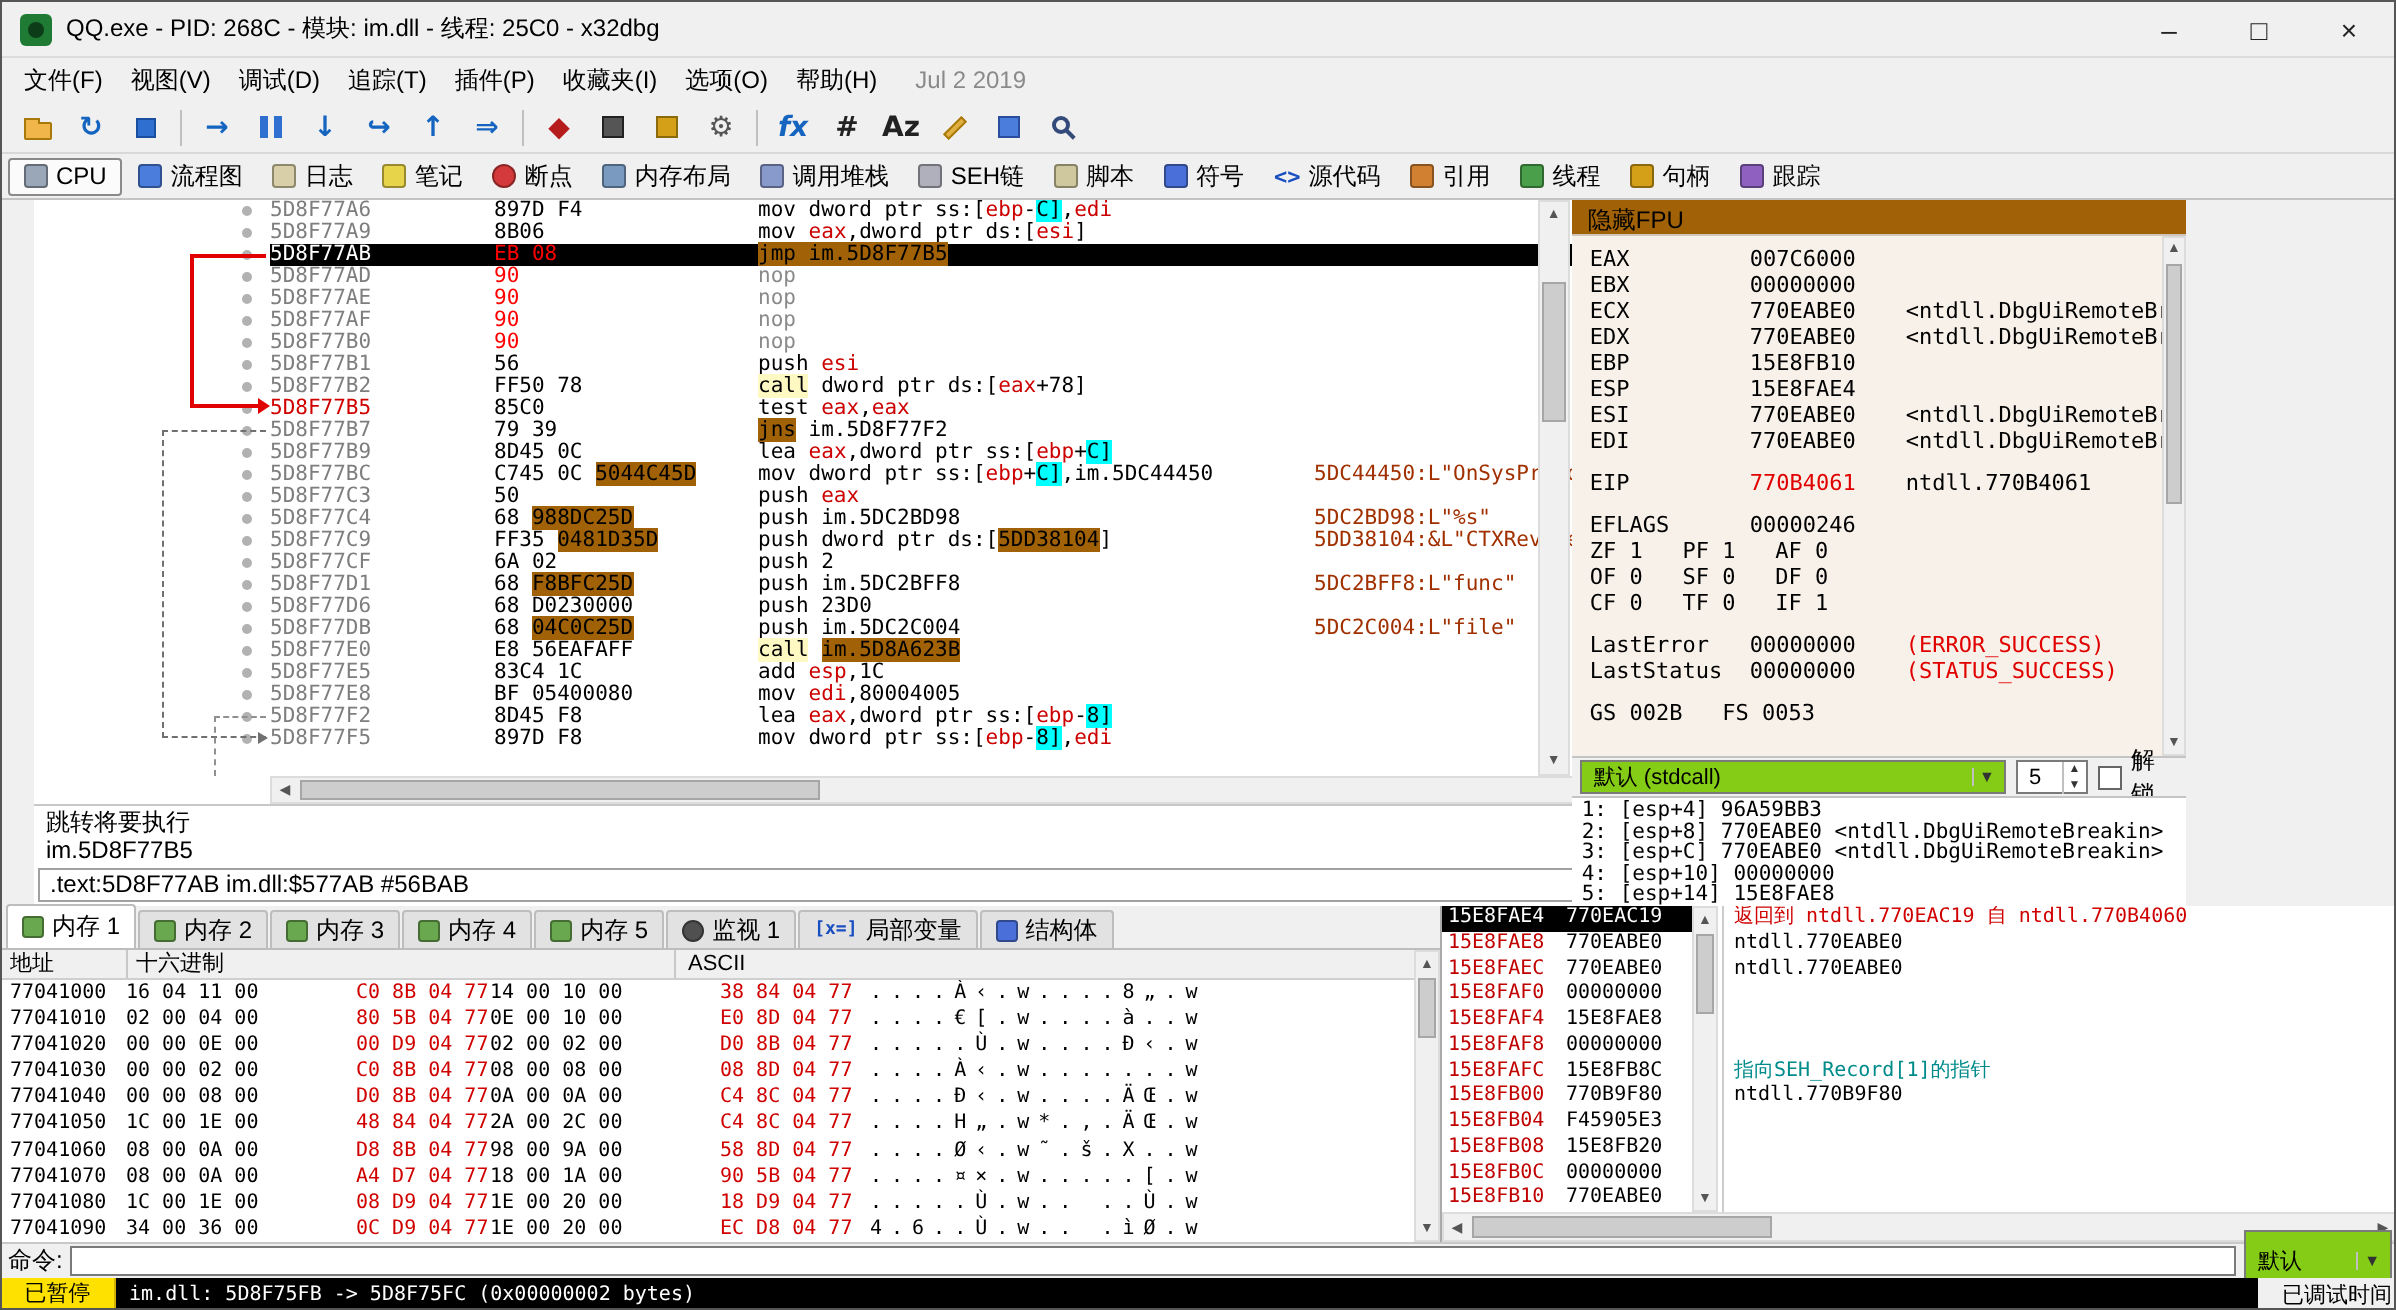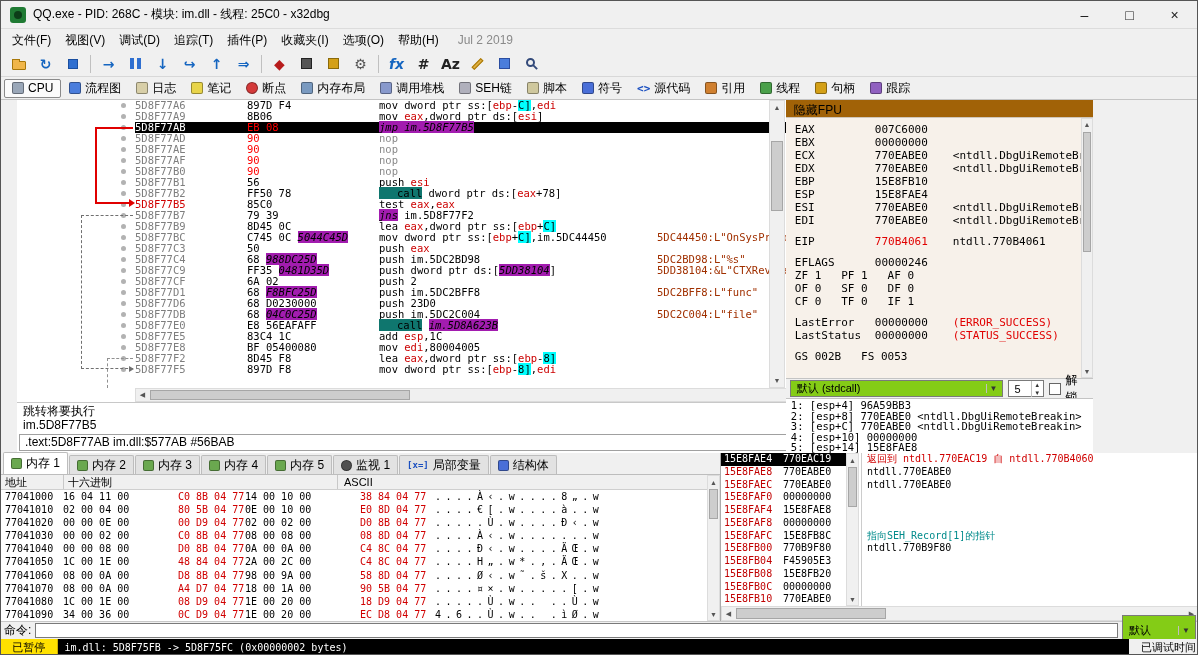--- a/index.html
+++ b/index.html
@@ -55,23 +55,23 @@
   .drow.sel{background:#000;color:#fff;}
   .dgut{width:118px;position:relative;background:#fff;flex:none;}
   .dgut::after{content:'';position:absolute;left:104px;top:3px;width:5px;height:5px;border-radius:50%;background:#b2b2b2;}
   .da{width:112px;flex:none;color:#7e7e7e;}
   .drow.sel .da{color:#fff;}
   .da.ared{color:#d00000;}
   .db{width:132px;flex:none;}
   .di{width:278px;flex:none;}
   .dc{flex:1;color:#a03000;overflow:hidden;}
   .br{color:#ff0000;}
-  .hy{background:#a21caf;color:#000;font-style:italic;}
+  .hy{background:#a16207;color:#000;}
   .hc{background:#00ffff;color:#000;}
-  .mc{background:#0f766e;color:#000;padding-left:18px;}
+  .mc{background:#fef9c3;color:#000;}
   .dim{color:#8a8a8a;}
   .reg{color:#cc0000;}
 
   .jarr{position:absolute;pointer-events:none;}
   #arr-red{left:78px;top:27px;width:38px;height:77px;border-left:2px solid #e00000;border-top:2px solid #e00000;border-bottom:2px solid #e00000;}
   #arr-red::after{content:'';position:absolute;right:-2px;bottom:-5px;width:0;height:0;border-left:6px solid #e00000;border-top:4px solid transparent;border-bottom:4px solid transparent;}
   #arr-dash1{left:64px;top:115px;width:52px;height:154px;border-left:1px dashed #707070;border-top:1px dashed #707070;border-bottom:1px dashed #707070;}
   #arr-dash1::after{content:'';position:absolute;right:-1px;bottom:-4px;width:0;height:0;border-left:5px solid #707070;border-top:3px solid transparent;border-bottom:3px solid transparent;}
   #arr-dash2{left:90px;top:258px;width:26px;height:30px;border-left:1px dashed #909090;border-top:1px dashed #909090;}
 

